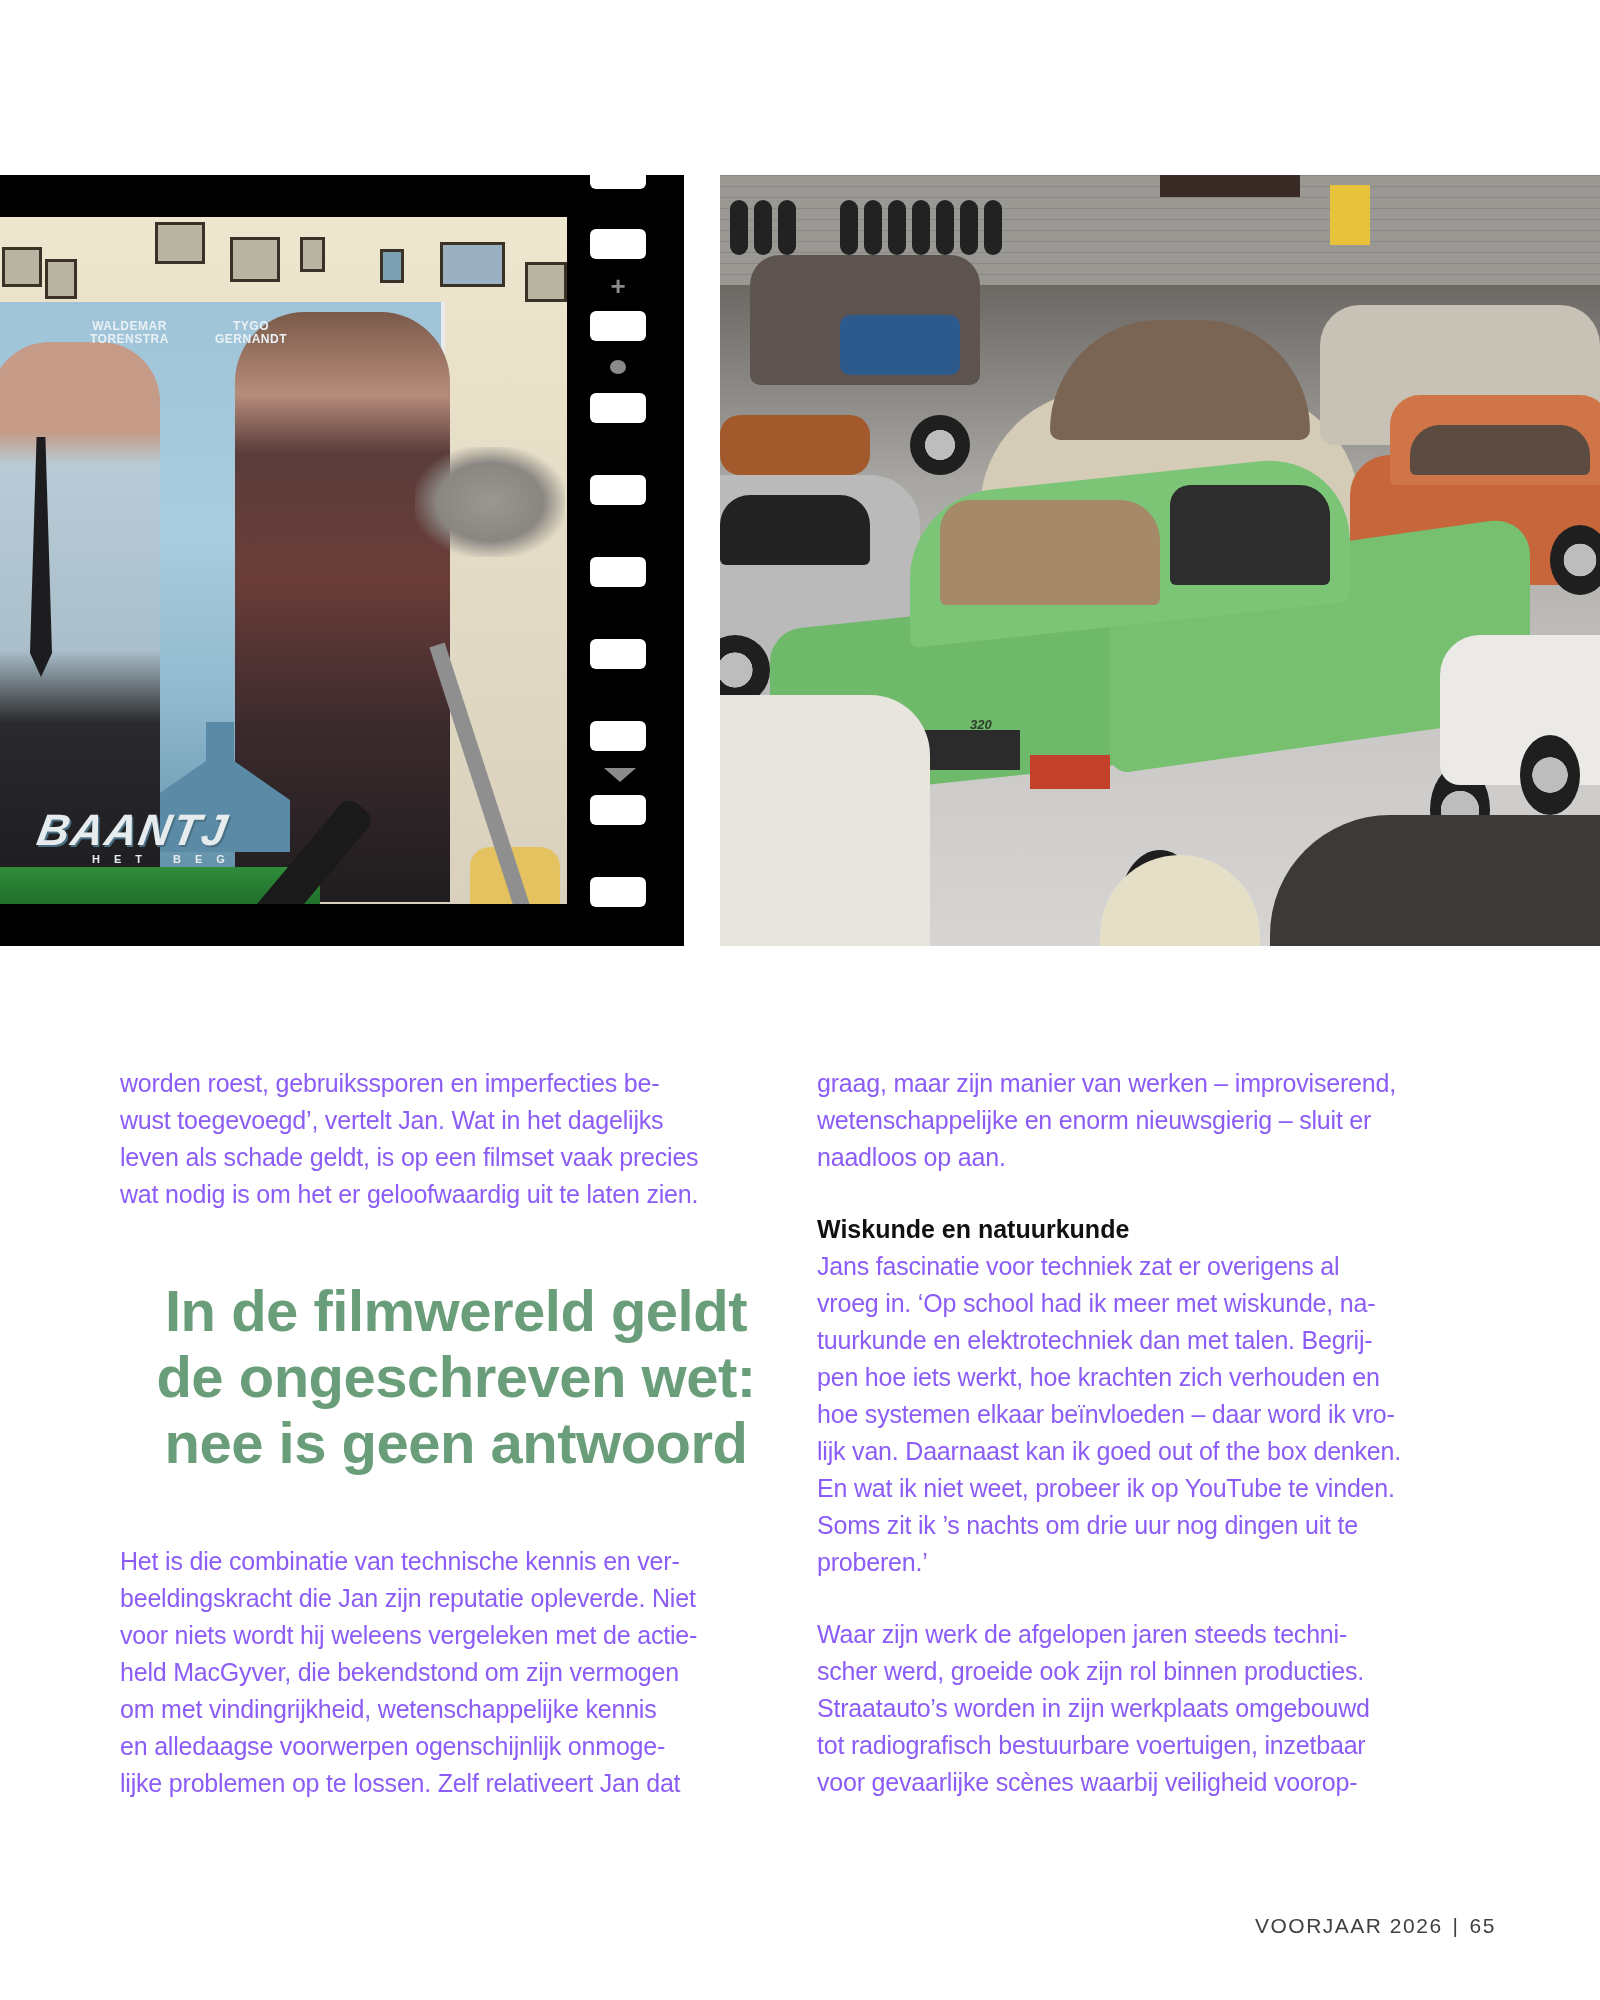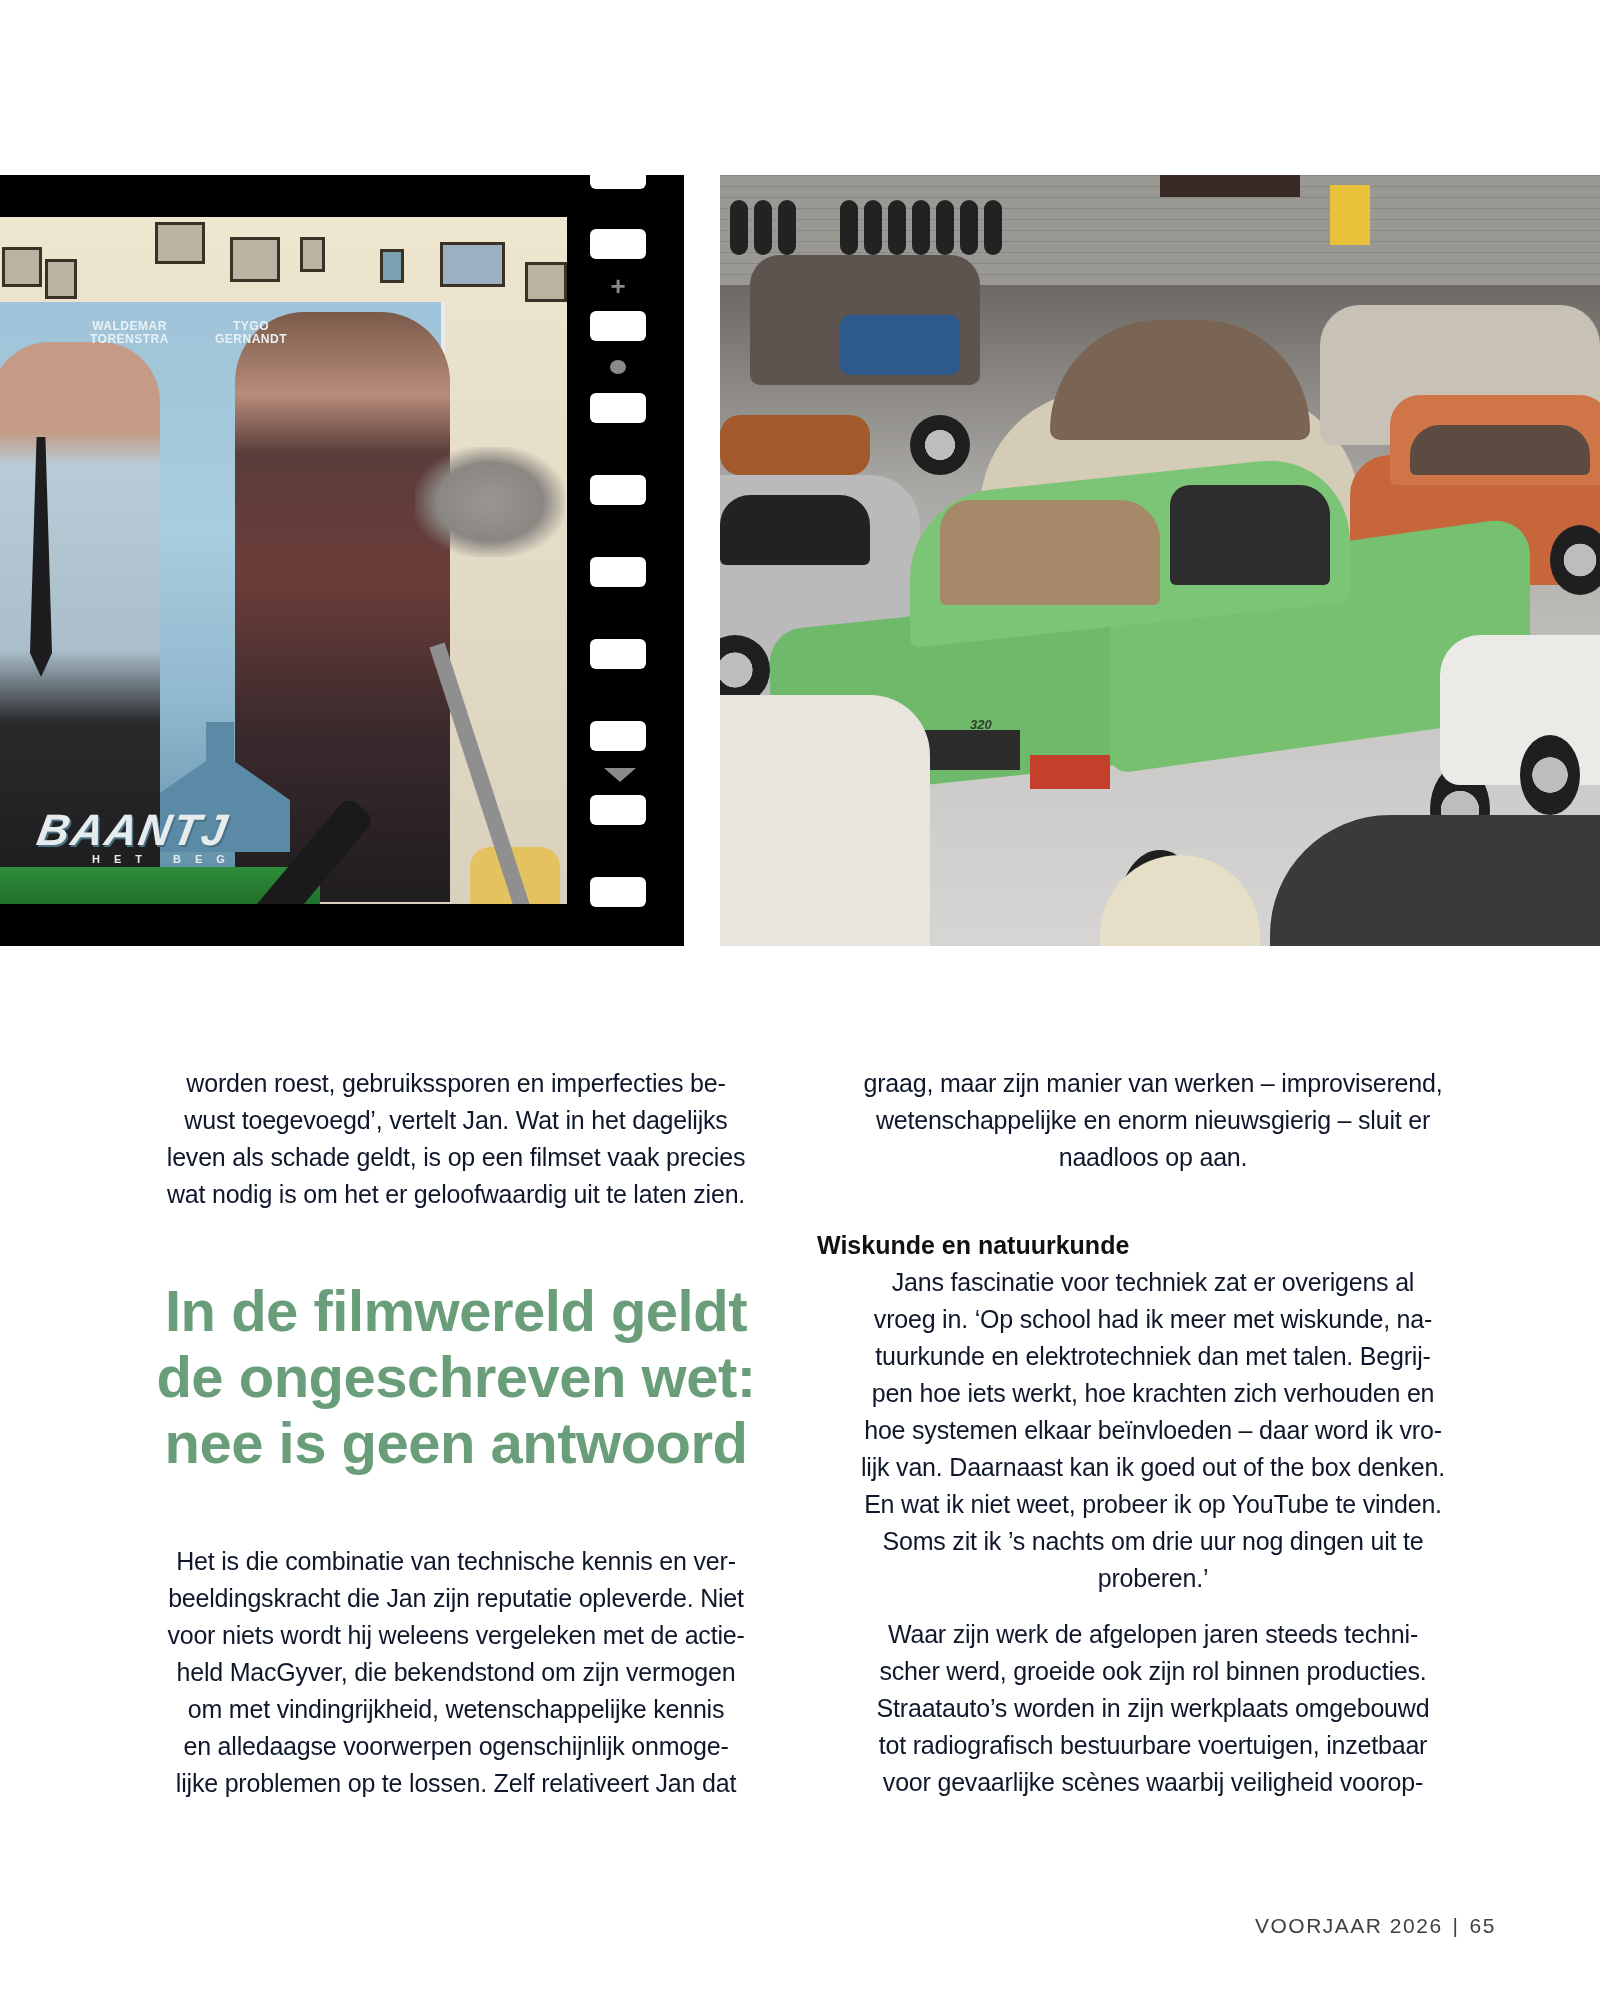--- a/index.html
+++ b/index.html
@@ -113,23 +113,22 @@
     }
     .badge-320 {
       position: absolute; font-size: 13px; font-weight: bold; color: #2e3d2e; font-style: italic;
     }
 
     
     .col { position: absolute; width: 672px; }
     .col-left { left: 120px; top: 1065px; }
     .col-right { left: 817px; top: 1065px; }
     .para {
-      font-size: 25px; line-height: 37px; color: #0f172a; letter-spacing: -0.2px;
+      font-size: 25px; line-height: 37px; color: #8b5cf6; letter-spacing: -0.2px;
       white-space: pre-line;
-      text-align: center;
     }
     .subhead {
       font-size: 25px; line-height: 37px; font-weight: bold; color: #111;
     }
     .pullquote {
       position: absolute; left: 120px; top: 1278px; width: 672px;
       text-align: center; color: #6a9e7a; font-weight: bold;
       font-size: 58px; line-height: 66px; letter-spacing: -0.5px;
       white-space: pre-line;
     }
@@ -280,21 +279,21 @@
 en alledaagse voorwerpen ogenschijnlijk onmoge-
 lijke problemen op te lossen. Zelf relativeert Jan dat</p>
 </div>
 
 <div class="col col-right">
   <p class="para">graag, maar zijn manier van werken – improviserend,
 wetenschappelijke en enorm nieuwsgierig – sluit er
 naadloos op aan.</p>
 </div>
 
-<div class="col" style="left:817px;top:1211px;margin-top:16px;">
+<div class="col" style="left:817px;top:1211px;">
   <h3 class="subhead">Wiskunde en natuurkunde</h3>
   <p class="para">Jans fascinatie voor techniek zat er overigens al
 vroeg in. ‘Op school had ik meer met wiskunde, na-
 tuurkunde en elektrotechniek dan met talen. Begrij-
 pen hoe iets werkt, hoe krachten zich verhouden en
 hoe systemen elkaar beïnvloeden – daar word ik vro-
 lijk van. Daarnaast kan ik goed out of the box denken.
 En wat ik niet weet, probeer ik op YouTube te vinden.
 Soms zit ik ’s nachts om drie uur nog dingen uit te
 proberen.’</p>

